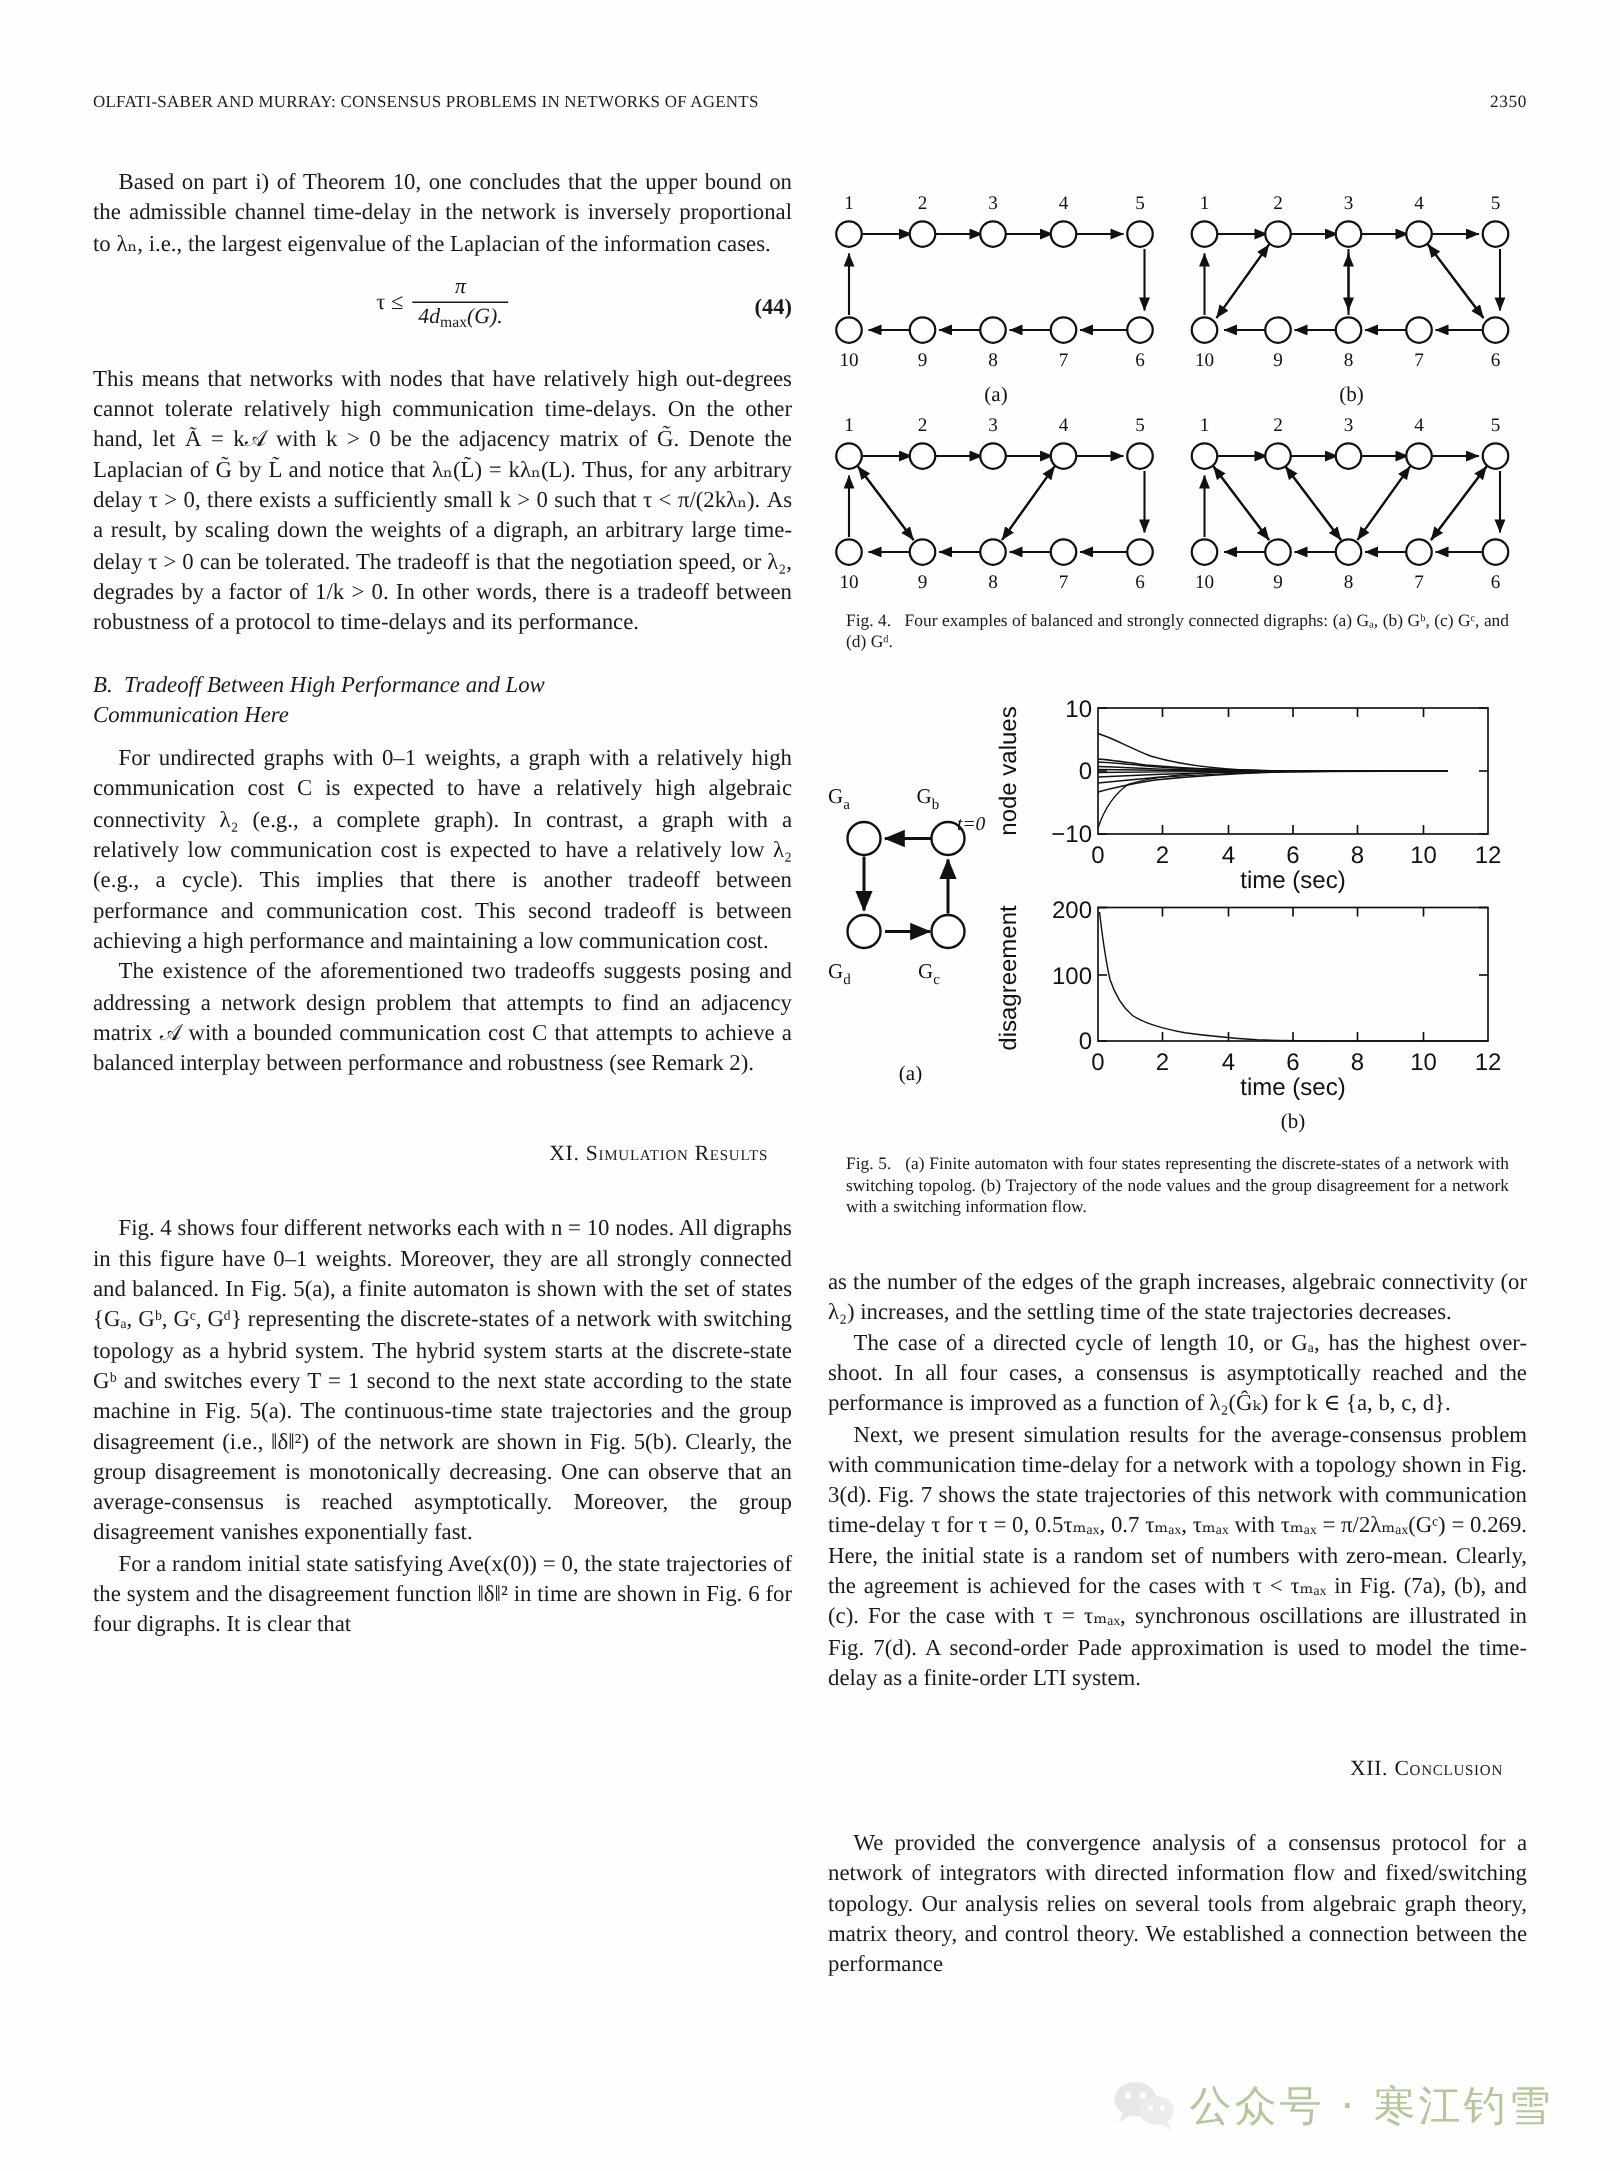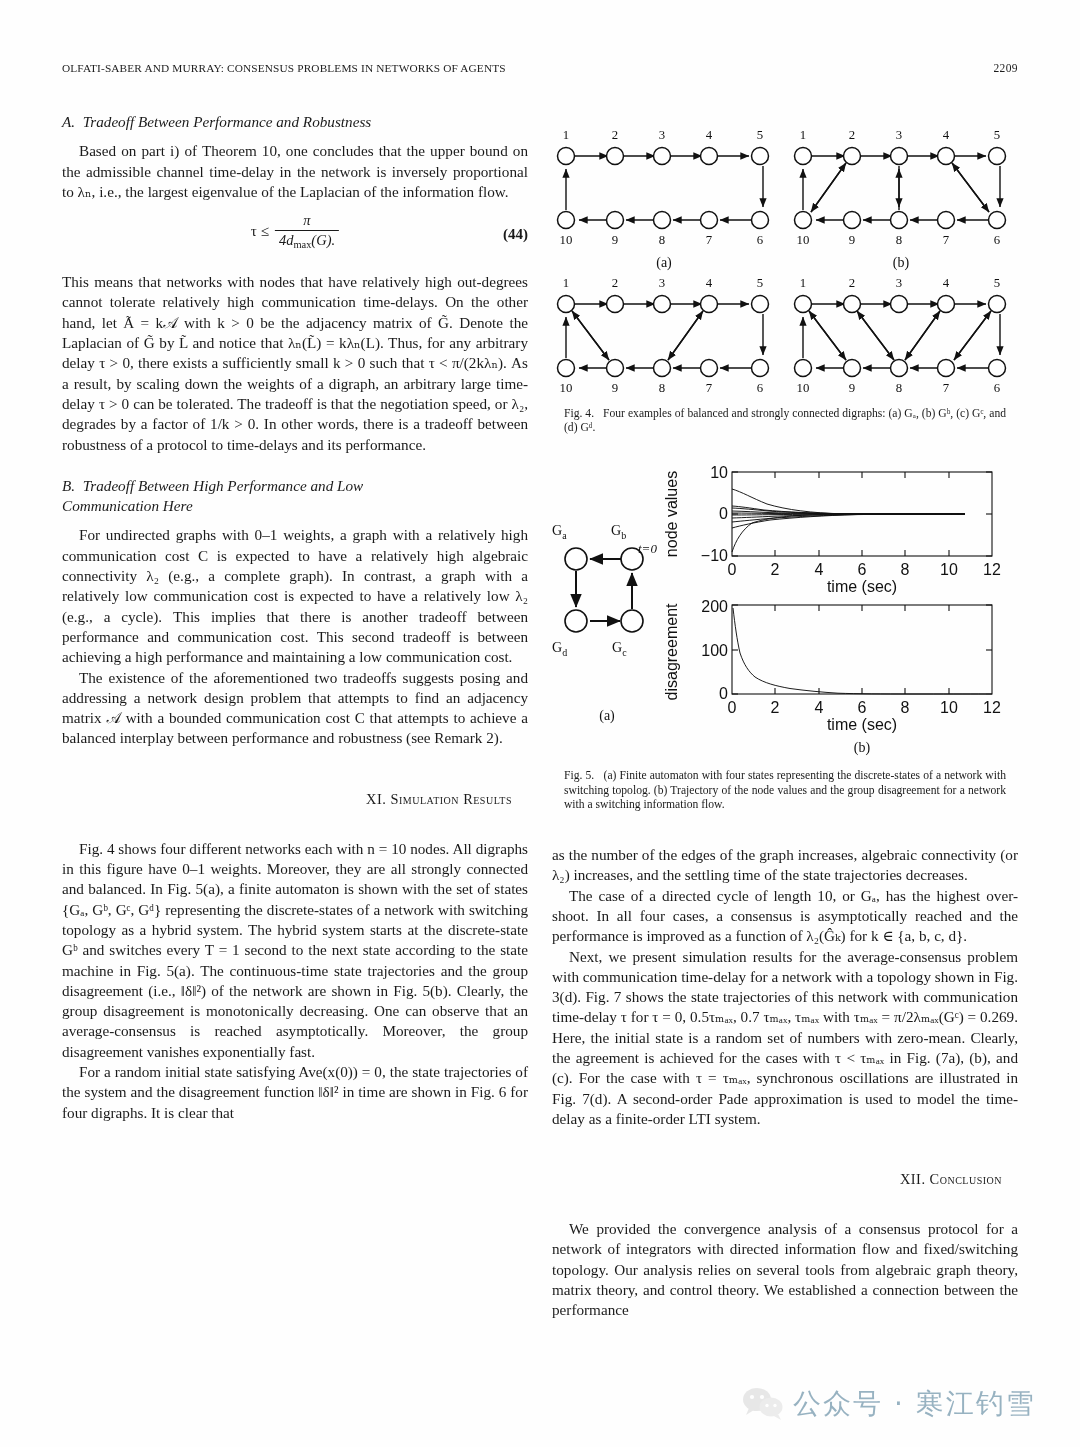--- a/index.html
+++ b/index.html
@@ -134,42 +134,39 @@
     top: 1385px;
     display: flex;
     align-items: center;
     gap: 9px;
     opacity: 0.42;
     pointer-events: none;
   }
   .watermark .wm-text {
     font-family: "DejaVu Sans", sans-serif;
     font-size: 28px;
-    color: #0c4a6e;
+    color: #4d7c0f;
     letter-spacing: 2px;
     white-space: nowrap;
   }
 </style>
 </head>
 <body>
 
 <div class="page">
 
   <div class="runhead">
     <span>OLFATI-SABER AND MURRAY: CONSENSUS PROBLEMS IN NETWORKS OF AGENTS</span>
-    <span class="pageno">2209</span>
+    <span class="pageno">2350</span>
   </div>
 
   <div class="col col-left">
 
-    <h3 class="sec">
-      <span class="lbl">A.</span>&nbsp;&nbsp;<span>Tradeoff Between Performance and Robustness</span>
-    </h3>
-
-    <p class="body">Based on part i) of Theorem 10, one concludes that the upper bound on the admissible channel time-delay in the network is inversely proportional to λₙ, i.e., the largest eigenvalue of the Laplacian of the information flow.</p>
+
+    <p class="body">Based on part i) of Theorem 10, one concludes that the upper bound on the admissible channel time-delay in the network is inversely proportional to λₙ, i.e., the largest eigenvalue of the Laplacian of the information cases.</p>
 
     <div class="eq">
       <div class="eqbody">
         <span>τ ≤</span>
         <span class="frac">
           <span class="num it">π</span>
           <span class="den"><span class="it">4d</span><span class="sub">max</span><span class="it">(G).</span></span>
         </span>
       </div>
       <span class="eqnum">(44)</span>

